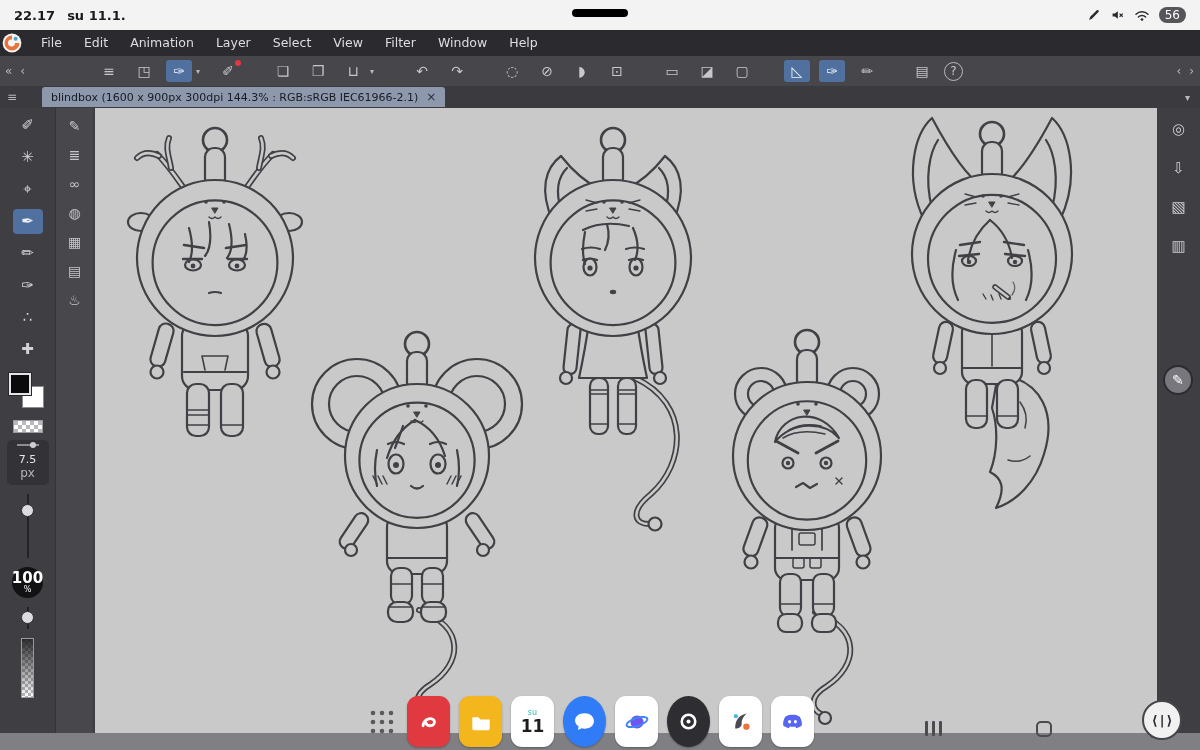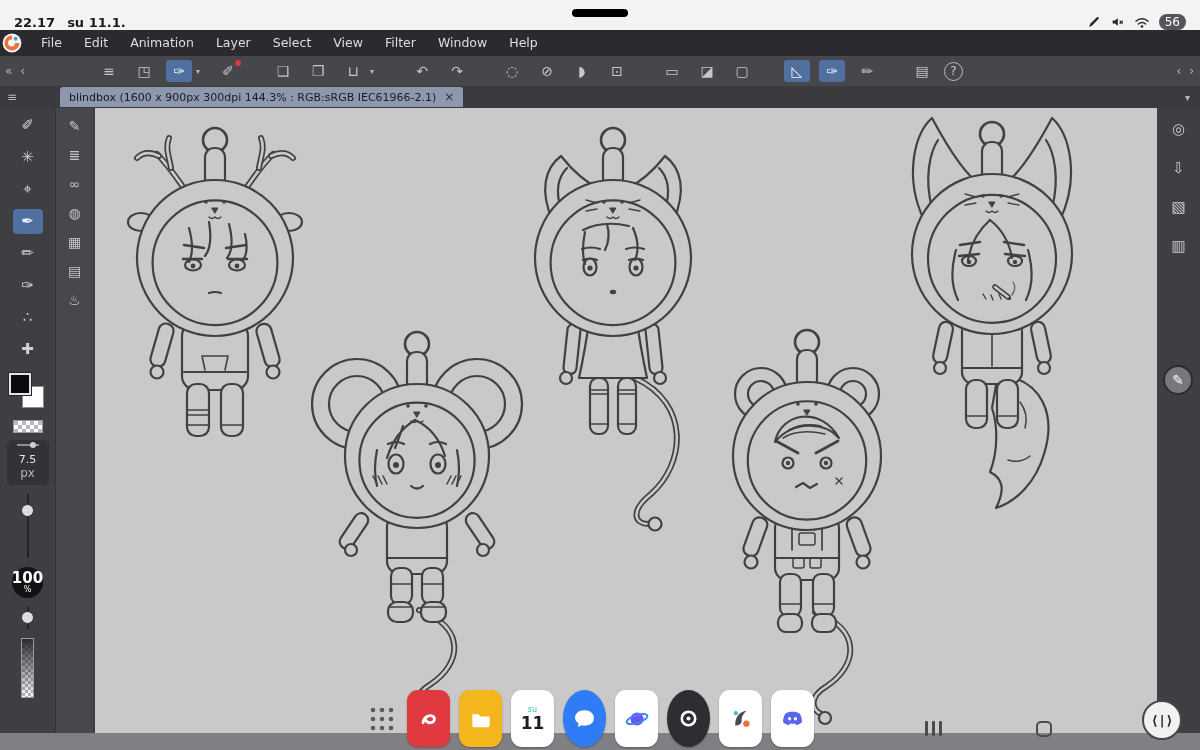--- a/index.html
+++ b/index.html
@@ -2,21 +2,21 @@
 <html><head>
 <meta charset="utf-8">
 <style>
   *{margin:0;padding:0;box-sizing:border-box}
   html,body{width:1200px;height:750px}
   body{font-family:"DejaVu Sans","Liberation Sans",sans-serif;background:#222;overflow:hidden}
   .screen{position:relative;width:1200px;height:750px;background:#3e3e43;overflow:hidden}
 
   
   .status-bar{position:absolute;left:0;top:0;width:100%;height:30px;background:#f3f3f4;
-    display:flex;align-items:flex-end;justify-content:space-between;padding:0 14px;color:#1a1a1c;font-size:13px}
+    display:flex;align-items:center;justify-content:space-between;padding:0 14px;color:#1a1a1c;font-size:13px}
   .status-left{display:flex;gap:12px;align-items:center;font-weight:bold}
   .status-left .date{font-weight:bold}
   .notch{position:absolute;left:50%;top:9px;transform:translateX(-50%);width:56px;height:8px;background:#000;border-radius:4px}
   .status-right{display:flex;gap:9px;align-items:center}
   .status-right svg{display:block}
   .battery-badge{background:#55555a;color:#fff;font-size:12px;border-radius:9px;padding:2px 6px;line-height:1}
 
   
   .menu-bar{position:absolute;left:0;top:30px;width:100%;height:26px;background:#2b2b2f;
     display:flex;align-items:center;padding:0 0;color:#dedee2;font-size:12.5px}
@@ -32,21 +32,21 @@
     color:#c8c8cc;border-radius:3px;font-family:"DejaVu Sans",sans-serif}
   .tb-btn.active{background:#50719f;color:#eef2f8}
   .tb-btn.round{width:19px;height:19px;line-height:16px;border:1.4px solid #b9b9bd;border-radius:50%;font-size:12px}
   .tb-btn .badge{position:absolute;top:0;right:0;width:6px;height:6px;border-radius:50%;background:#e0393f}
   .tb-chev{width:10px;font-size:8px;color:#b9b9bd;margin-left:-5px}
   .tb-spacer{width:11px}
 
   
   .tab-bar{position:absolute;left:0;top:86px;width:100%;height:22px;background:#3a3a3f;display:flex;align-items:center}
   .panel-menu-glyph{position:absolute;left:7px;color:#b9b9bd;font-size:12px}
-  .doc-tab{margin-left:60px;height:20px;background:#8d98ac;color:#171b24;font-size:11px;
+  .doc-tab{margin-left:42px;height:20px;background:#8d98ac;color:#171b24;font-size:11px;
     display:flex;align-items:center;gap:8px;padding:0 9px;border-radius:3px 3px 0 0}
   .doc-tab .close{font-size:12px;color:#2a2f3a}
   .tab-dropdown{margin-left:auto;margin-right:10px;color:#b9b9bd;font-size:10px}
 
   
   .left-panel{position:absolute;left:0;top:108px;bottom:17px;width:95px;background:#3e3e43;display:flex}
   .tool-col{width:55px;display:flex;flex-direction:column;align-items:center;gap:7px;padding-top:5px}
   .tool-btn{width:30px;height:25px;line-height:25px;text-align:center;font-size:15px;color:#d2d2d6;border-radius:4px;
     font-family:"DejaVu Sans",sans-serif}
   .tool-btn.active{background:#50719f;color:#eef2f8}
@@ -80,21 +80,21 @@
   .fab-pencil{position:absolute;right:7px;top:365px;width:30px;height:30px;border-radius:50%;background:#77777d;
     border:2px solid #2c2c30;color:#fff;font-size:14px;display:flex;align-items:center;justify-content:center}
 
   
   .canvas{position:absolute;left:95px;top:108px;right:43px;bottom:17px;background:#c9c9ca;overflow:hidden}
   .canvas svg{display:block}
   .bottom-strip{position:absolute;left:0;right:0;bottom:0;height:17px;background:#808084}
 
   
   .dock{position:absolute;left:366px;bottom:3px;display:flex;align-items:center;gap:9px;z-index:30}
-  .dock-app{width:43px;height:57px;border-radius:11px;display:flex;align-items:center;justify-content:center;
+  .dock-app{width:43px;height:51px;border-radius:11px;display:flex;align-items:center;justify-content:center;
     box-shadow:0 1px 2px rgba(0,0,0,.28);overflow:hidden;background:#fff}
   .dock-app svg{display:block}
   .dock-app.drawer{width:32px;height:32px;background:transparent;box-shadow:none}
   .dock-app.round{border-radius:50%}
   .cal-wd{font-size:8px;line-height:1;margin-bottom:1px}
   .cal-day{font-size:17px;font-weight:bold;color:#1d1d1f;line-height:1}
   .cal-stack{display:flex;flex-direction:column;align-items:center}
 
   
   .nav-bar{position:absolute;left:925px;bottom:12px;width:230px;display:flex;justify-content:space-between;

